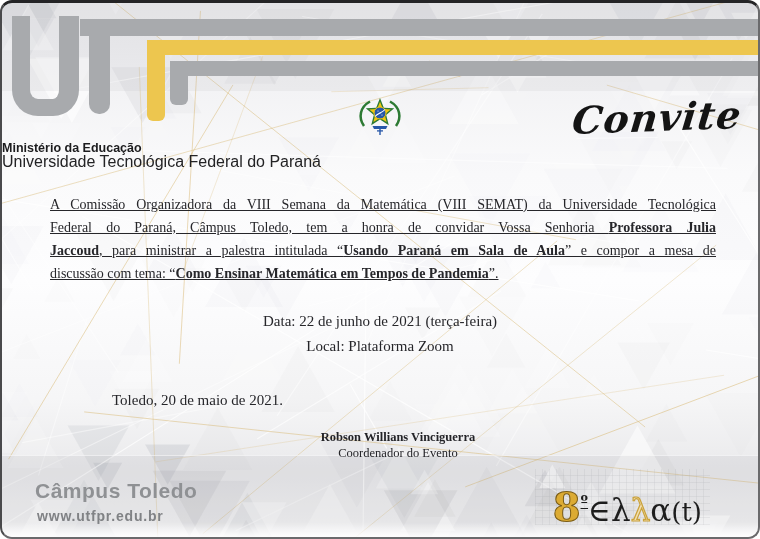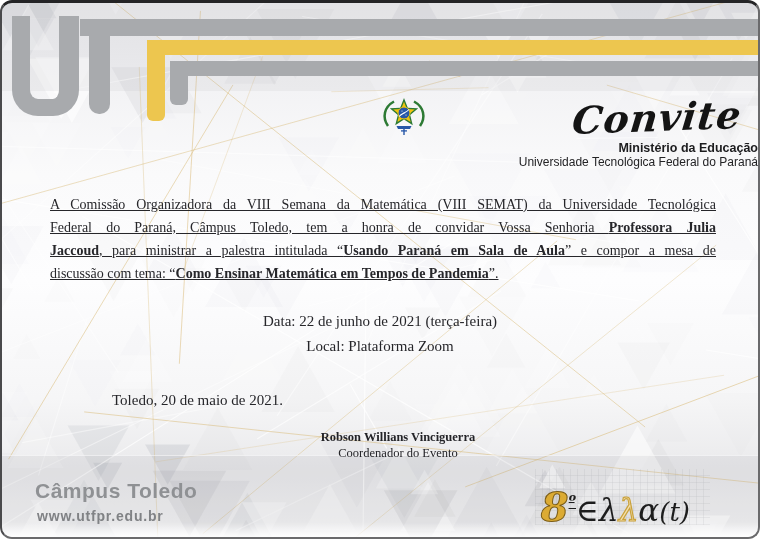--- a/index.html
+++ b/index.html
@@ -26,24 +26,24 @@
         border-left:18px solid #a8aaad;border-right:20px solid #a8aaad;
         border-bottom:17px solid #a8aaad;border-radius:0 0 26px 26px;}
   .stem-t{left:87px;top:16px;width:21px;height:95px;background:#a8aaad;
         border-radius:0 0 10px 10px;}
   .stem-fy{left:145px;top:37px;width:18px;height:81px;background:#edc64f;
         border-radius:0 0 6px 6px;}
   .stem-fg{left:168px;top:58px;width:18px;height:44px;background:#a8aaad;
         border-radius:0 0 6px 6px;}
 
   
-  .gov{position:absolute;left:0;right:0;top:92px;text-align:right;color:#1c1c1e;margin-left:48px;}
+  .gov{position:absolute;left:0;right:0;top:92px;text-align:left;color:#1c1c1e;}
   .gov .crest{display:block;margin:0 auto 2px auto;}
   .ministry{font-family:"Liberation Sans",sans-serif;font-weight:bold;font-size:12.5px;line-height:14px;}
-  .university{font-family:"Liberation Sans",sans-serif;font-size:12px;line-height:14px;color:#232325;}
+  .university{font-family:"Liberation Sans",sans-serif;font-size:16px;line-height:14px;color:#232325;}
 
   
   .convite{position:absolute;left:560px;top:92px;width:190px;text-align:center;
         font-family:"DejaVu Serif",serif;font-style:italic;font-weight:bold;
         font-size:38px;color:#141414;transform:skewX(-8deg) rotate(-2deg);letter-spacing:1px;}
 
   
   .paragraph{position:absolute;left:48px;top:190px;width:666px;
         font-size:14px;color:#26262a;text-decoration:underline;}
   .par-line{height:23px;line-height:23px;text-align:justify;text-align-last:justify;
@@ -61,22 +61,22 @@
   .signature .name{font-weight:bold;}
 
   
   .campus{position:absolute;left:33px;top:476px;font-family:"Liberation Sans",sans-serif;
         font-weight:bold;font-size:21px;color:#8f9194;letter-spacing:.5px;}
   .website{position:absolute;left:35px;top:505px;font-family:"Liberation Sans",sans-serif;
         font-weight:bold;font-size:14px;color:#808285;letter-spacing:.8px;text-align:center;}
   .semat-grid{position:absolute;right:48px;top:466px;width:175px;height:56px;opacity:.55;
         background:repeating-linear-gradient(0deg,rgba(150,153,158,.25) 0 1px,transparent 1px 7px),
                    repeating-linear-gradient(90deg,rgba(150,153,158,.25) 0 1px,transparent 1px 7px);}
-  .semat{position:absolute;right:68px;top:480px;font-family:"DejaVu Serif",serif;
-        font-style:italic;font-size:31px;white-space:nowrap;}
+  .semat{position:absolute;right:56px;top:480px;font-family:"DejaVu Serif",serif;
+        font-size:31px;white-space:nowrap;}
   .semat .sg{color:#dcab33;-webkit-text-stroke:1px #7a5c16;font-weight:bold;font-size:40px;}
   .semat .so{font-size:15px;vertical-align:14px;text-decoration:underline;color:#1d1d1d;font-weight:bold;}
   .semat .sd{color:#1d1d1d;}
   .semat .sgo{color:#f3dfae;-webkit-text-stroke:1.2px #caa23c;}
   .semat .sds{color:#1d1d1d;font-size:26px;}
 </style>
 </head>
 <body>
 
 <div class="card">

